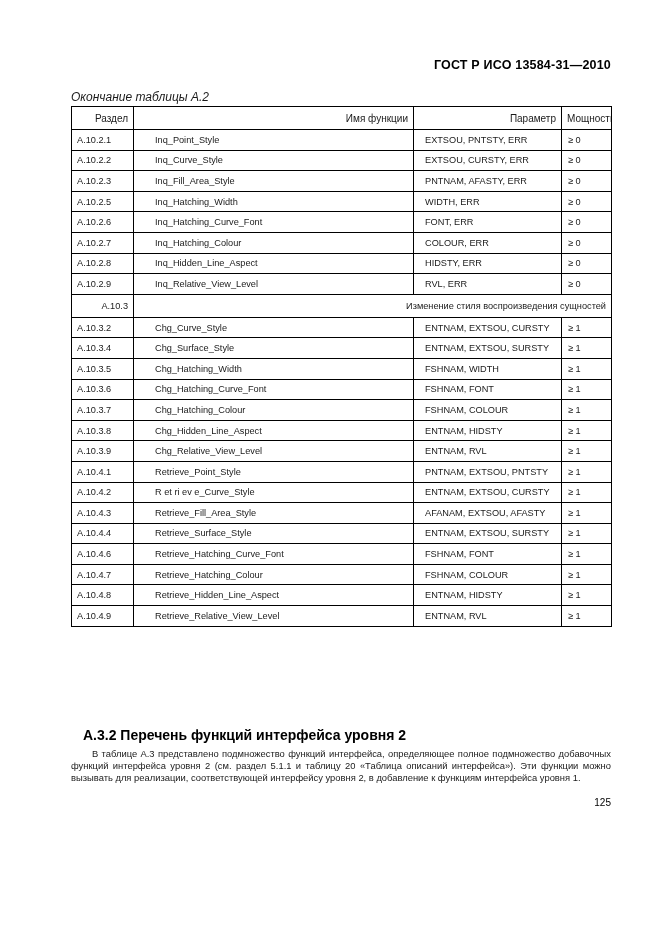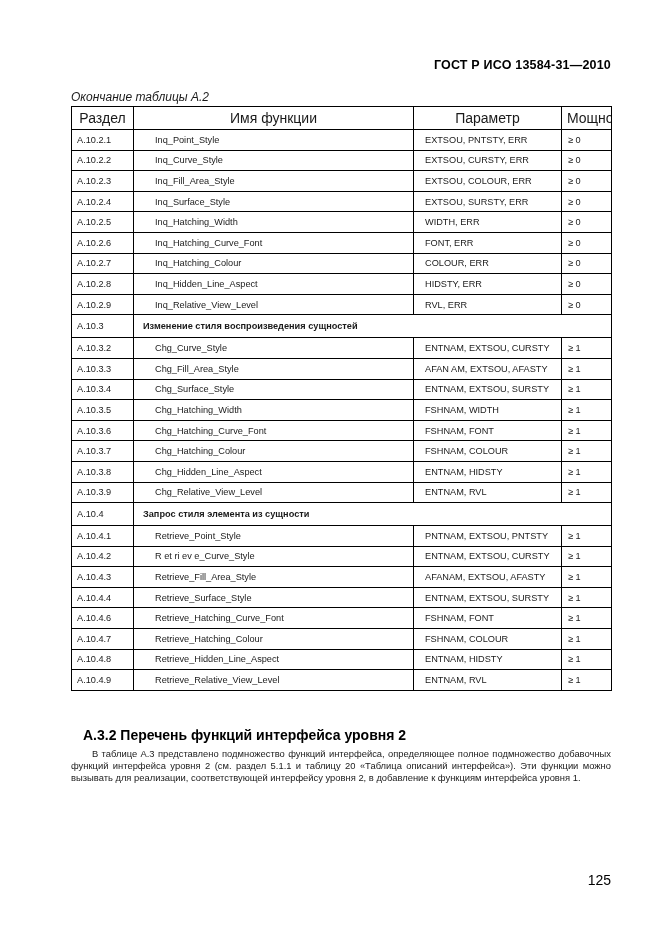--- a/index.html
+++ b/index.html
@@ -62,38 +62,38 @@
   .func-table td {
     border: 1px solid #000000;
     padding: 0 5px;
     vertical-align: middle;
     color: #1a1a1a;
     overflow: hidden;
     white-space: nowrap;
   }
   .func-table thead th {
     height: 22px;
-    text-align: center;
+    text-align: right;
     font-weight: normal;
-    font-size: 14px;
+    font-size: 10px;
   }
   .func-table tbody td {
     height: 19.6px;
     text-align: left;
   }
   .func-table tbody tr.group-row td {
     height: 22px;
+    text-align: right;
   }
   td.cell-card {
     text-align: left;
     padding-left: 6px;
   }
   td.cell-group-title {
     padding-left: 9px;
-    font-weight: bold;
   }
   td.cell-name {
     padding-left: 21px;
   }
   td.cell-param {
     padding-left: 11px;
   }
 
   
   .body-heading {
@@ -113,23 +113,23 @@
     line-height: 12px;
     text-align: justify;
     text-indent: 21px;
     color: #1a1a1a;
     hyphens: manual;
   }
 
   
   .page-number {
     position: absolute;
-    top: 872px;
+    top: 797px;
     right: 61px;
-    font-size: 14px;
+    font-size: 10px;
     color: #000000;
   }
 </style>
 </head>
 <body>
 
 <div class="page">
 
   <div class="page-header">ГОСТ Р ИСО 13584-31—2010</div>
 
@@ -159,27 +159,21 @@
         </tr>
         <tr>
           <td class="cell-section">A.10.2.2</td>
           <td class="cell-name">Inq_Curve_Style</td>
           <td class="cell-param">EXTSOU, CURSTY, ERR</td>
           <td class="cell-card">≥ 0</td>
         </tr>
         <tr>
           <td class="cell-section">A.10.2.3</td>
           <td class="cell-name">Inq_Fill_Area_Style</td>
-          <td class="cell-param">EXTSOU, COLOUR, ERR</td>
-          <td class="cell-card">≥ 0</td>
-        </tr>
-        <tr>
-          <td class="cell-section">A.10.2.4</td>
-          <td class="cell-name">Inq_Surface_Style</td>
-          <td class="cell-param">EXTSOU, SURSTY, ERR</td>
+          <td class="cell-param">PNTNAM, AFASTY, ERR</td>
           <td class="cell-card">≥ 0</td>
         </tr>
         <tr>
           <td class="cell-section">A.10.2.5</td>
           <td class="cell-name">Inq_Hatching_Width</td>
           <td class="cell-param">WIDTH, ERR</td>
           <td class="cell-card">≥ 0</td>
         </tr>
         <tr>
           <td class="cell-section">A.10.2.6</td>
@@ -209,26 +203,20 @@
           <td class="cell-section">A.10.3</td>
           <td class="cell-group-title" colspan="3">Изменение стиля воспроизведения сущностей</td>
         </tr>
         <tr>
           <td class="cell-section">A.10.3.2</td>
           <td class="cell-name">Chg_Curve_Style</td>
           <td class="cell-param">ENTNAM, EXTSOU, CURSTY</td>
           <td class="cell-card">≥ 1</td>
         </tr>
         <tr>
-          <td class="cell-section">A.10.3.3</td>
-          <td class="cell-name">Chg_Fill_Area_Style</td>
-          <td class="cell-param">AFAN AM, EXTSOU, AFASTY</td>
-          <td class="cell-card">≥ 1</td>
-        </tr>
-        <tr>
           <td class="cell-section">A.10.3.4</td>
           <td class="cell-name">Chg_Surface_Style</td>
           <td class="cell-param">ENTNAM, EXTSOU, SURSTY</td>
           <td class="cell-card">≥ 1</td>
         </tr>
         <tr>
           <td class="cell-section">A.10.3.5</td>
           <td class="cell-name">Chg_Hatching_Width</td>
           <td class="cell-param">FSHNAM, WIDTH</td>
           <td class="cell-card">≥ 1</td>
@@ -250,24 +238,20 @@
           <td class="cell-name">Chg_Hidden_Line_Aspect</td>
           <td class="cell-param">ENTNAM, HIDSTY</td>
           <td class="cell-card">≥ 1</td>
         </tr>
         <tr>
           <td class="cell-section">A.10.3.9</td>
           <td class="cell-name">Chg_Relative_View_Level</td>
           <td class="cell-param">ENTNAM, RVL</td>
           <td class="cell-card">≥ 1</td>
         </tr>
-        <tr class="group-row">
-          <td class="cell-section">A.10.4</td>
-          <td class="cell-group-title" colspan="3">Запрос стиля элемента из сущности</td>
-        </tr>
         <tr>
           <td class="cell-section">A.10.4.1</td>
           <td class="cell-name">Retrieve_Point_Style</td>
           <td class="cell-param">PNTNAM, EXTSOU, PNTSTY</td>
           <td class="cell-card">≥ 1</td>
         </tr>
         <tr>
           <td class="cell-section">A.10.4.2</td>
           <td class="cell-name">R et ri ev e_Curve_Style</td>
           <td class="cell-param">ENTNAM, EXTSOU, CURSTY</td>

